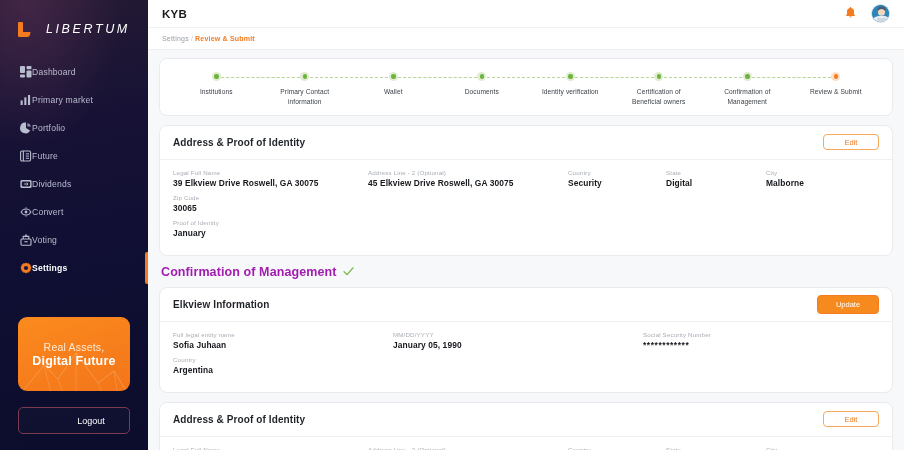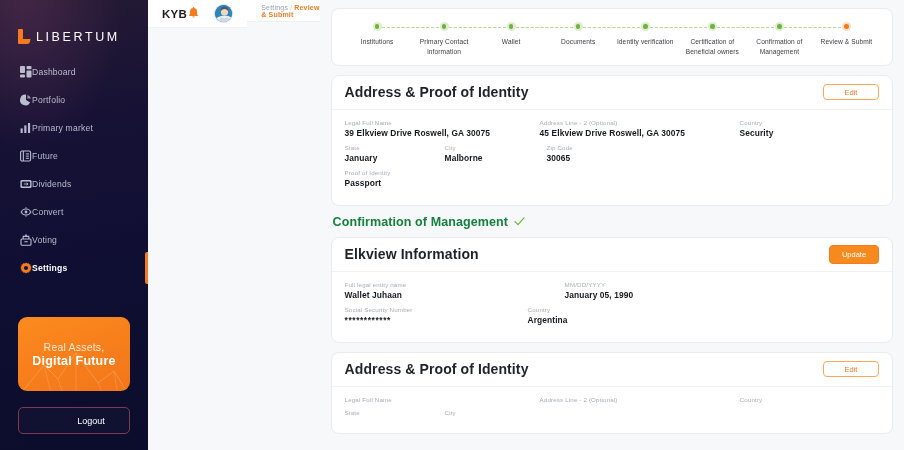--- a/index.html
+++ b/index.html
@@ -15,22 +15,22 @@
   #sidebar {
     width: 148px; height: 450px; flex: 0 0 148px;
     position: relative;
     background:
       radial-gradient(120% 60% at 18% 0%, rgba(92,48,86,0.55) 0%, rgba(40,26,62,0.0) 55%),
       linear-gradient(170deg, #241a33 0%, #171235 28%, #0f0f33 60%, #0c0c2c 100%);
     color: #cfd2e0;
     display: flex; flex-direction: column;
   }
   .brand {
-    display: flex; align-items: flex-end; gap: 6px;
-    padding: 14px 0 0 18px; height: 44px;
+    display: flex; align-items: center; gap: 16px;
+    padding: 14px 0 0 18px; height: 44px; font-style: italic;
   }
   .brand-mark {
     width: 12px; height: 15px; position: relative; display: inline-block;
   }
   .brand-mark::before {
     content: ""; position: absolute; left: 0; top: 0;
     width: 5px; height: 15px; background: #f47b20; border-radius: 1px;
   }
   .brand-mark::after {
     content: ""; position: absolute; left: 4px; bottom: 0;
@@ -75,21 +75,21 @@
 
   .logout-wrap { padding: 16px 18px 16px 18px; }
   .logout {
     height: 27px; border: 1px solid #7a3b4f; border-radius: 5px;
     background: rgba(255,255,255,0.02);
     display: flex; align-items: center; justify-content: center;
     color: #ffffff; font-size: 9px; cursor: pointer; padding-left: 34px;
   }
 
   
-  #main { flex: 1 1 auto; height: 450px; background: #f7f8f9; position: relative; display: flex; flex-direction: row; }
+  #main { flex: 1 1 auto; height: 450px; background: #f7f8f9; position: relative; display: flex; flex-direction: column; }
 
   .topbar {
     height: 28px; background: #ffffff; display: flex; align-items: center;
     padding: 0 14px 0 14px; border-bottom: 1px solid #f1f2f4; flex: 0 0 28px;
   }
   .topbar-title { font-size: 11.5px; font-weight: 700; color: #1b1b1f; letter-spacing: .3px; }
   .topbar-right { margin-left: auto; display: flex; align-items: center; gap: 14px; }
   .bell { width: 13px; height: 14px; cursor: pointer; }
   .avatar {
     width: 19px; height: 19px; border-radius: 50%; overflow: hidden; cursor: pointer;
@@ -128,27 +128,27 @@
     margin-top: 5px; font-size: 6.6px; color: #3d4248; text-align: center;
     line-height: 1.5; letter-spacing: .1px; max-width: 74px;
   }
 
   
   .panel { margin-bottom: 9px; }
   .panel-head {
     height: 34px; display: flex; align-items: center; padding: 0 13px;
     border-bottom: 1px solid #eef0f2;
   }
-  .panel-title { font-size: 14px; font-weight: 700; color: #1f2328; letter-spacing: .1px; }
+  .panel-title { font-size: 10px; font-weight: 700; color: #1f2328; letter-spacing: .1px; }
   .btn {
     margin-left: auto; font-size: 7.5px; border-radius: 4px; cursor: pointer;
     display: flex; align-items: center; justify-content: center;
   }
   .btn-edit { width: 56px; height: 16px; border: 1px solid #f7a85c; color: #f47b20; background: #fff; }
-  .btn-update { width: 50px; height: 19px; border: 1px solid #f47b20; color: #ffffff; background: #f78a1e; font-weight: 400; }
+  .btn-update { width: 62px; height: 19px; border: 1px solid #f47b20; color: #ffffff; background: #f78a1e; font-weight: 400; }
 
   .panel-body { padding: 9px 13px 11px 13px; display: flex; flex-wrap: wrap; }
   .field { display: flex; flex-direction: column; gap: 2px; margin-bottom: 6px; }
   .field .lbl { font-size: 6.2px; color: #a8adb4; letter-spacing: .15px; }
   .field .val { font-size: 8.4px; color: #15181c; font-weight: 700; letter-spacing: .1px; }
   .field.mask .val { letter-spacing: 0.6px; }
 
   
   .w-addr1 { width: 195px; }
   .w-addr2 { width: 200px; }
@@ -159,21 +159,21 @@
   .w-full { width: 100%; }
 
   
   .w-p1 { width: 220px; }
   .w-p2 { width: 250px; }
   .w-p3 { width: 183px; }
   .w-p4 { width: 80px; }
 
   .section-title {
     display: flex; align-items: center; gap: 6px;
-    font-size: 12.5px; color: #15803d; font-weight: 700;
+    font-size: 12.5px; color: #a21caf; font-weight: 700;
     margin: 2px 0 8px 2px; letter-spacing: .1px;
   }
   .check { width: 11px; height: 11px; }
 </style>
 </head>
 <body>
 
 <div id="app">
 
   <aside id="sidebar">
@@ -193,36 +193,36 @@
               <rect x="6.5" y="4.4" width="5" height="7.2" rx="1" fill="#b9bdd0"></rect>
               <rect x="0" y="8.4" width="5" height="3.2" rx="1" fill="#b9bdd0"></rect>
             </svg>
         </span>
         <span>Dashboard</span>
       </div>
 
       <div class="nav-item">
         <span class="ico">
           <svg width="12" height="12" viewBox="0 0 12 12">
-              <path d="M6 6 L6 0.6 A5.4 5.4 0 1 0 10.2 8.6 Z" fill="#b9bdd0"></path>
-              <path d="M7.4 0.9 A5.2 5.2 0 0 1 11 4.6 L7.4 4.6 Z" fill="#b9bdd0" opacity="0.75"></path>
-            </svg>
-        </span>
-        <span>Portfolio</span>
-      </div>
-
-      <div class="nav-item">
-        <span class="ico">
-          <svg width="12" height="12" viewBox="0 0 12 12">
               <rect x="0.6" y="6.4" width="2.1" height="4.6" fill="#b9bdd0"></rect>
               <rect x="4.3" y="3.4" width="2.1" height="7.6" fill="#b9bdd0"></rect>
               <rect x="8" y="1" width="2.1" height="10" fill="#b9bdd0"></rect>
             </svg>
         </span>
         <span>Primary market</span>
+      </div>
+
+      <div class="nav-item">
+        <span class="ico">
+          <svg width="12" height="12" viewBox="0 0 12 12">
+              <path d="M6 6 L6 0.6 A5.4 5.4 0 1 0 10.2 8.6 Z" fill="#b9bdd0"></path>
+              <path d="M7.4 0.9 A5.2 5.2 0 0 1 11 4.6 L7.4 4.6 Z" fill="#b9bdd0" opacity="0.75"></path>
+            </svg>
+        </span>
+        <span>Portfolio</span>
       </div>
 
       <div class="nav-item">
         <span class="ico">
           <svg width="12" height="12" viewBox="0 0 12 12">
               <rect x="0.6" y="1" width="10" height="10" rx="1.4" fill="none" stroke="#b9bdd0" stroke-width="1.1"></rect>
               <rect x="2.8" y="1" width="1.1" height="10" fill="#b9bdd0"></rect>
               <rect x="5.8" y="3.4" width="3.2" height="1" fill="#b9bdd0"></rect>
               <rect x="5.8" y="5.6" width="3.2" height="1" fill="#b9bdd0"></rect>
               <rect x="5.8" y="7.8" width="3.2" height="1" fill="#b9bdd0"></rect>
@@ -431,33 +431,33 @@
           <div class="field w-addr2">
             <span class="lbl">Address Line - 2 (Optional)</span>
             <span class="val">45 Elkview Drive Roswell, GA 30075</span>
           </div>
           <div class="field w-country">
             <span class="lbl">Country</span>
             <span class="val">Security</span>
           </div>
           <div class="field w-state">
             <span class="lbl">State</span>
-            <span class="val">January</span>
+            <span class="val">Digital</span>
           </div>
           <div class="field w-city">
             <span class="lbl">City</span>
             <span class="val">Malborne</span>
           </div>
           <div class="field w-zip">
             <span class="lbl">Zip Code</span>
             <span class="val">30065</span>
           </div>
           <div class="field w-full">
             <span class="lbl">Proof of Identity</span>
-            <span class="val">Passport</span>
+            <span class="val">January</span>
           </div>
         </div>
       </section>
 
       <div class="section-title">
         <span>Confirmation of Management</span>
         <span class="check">
           <svg width="11" height="11" viewBox="0 0 11 11">
               <path d="M1 5.6 L4 8.6 L10 1.8" fill="none" stroke="#6db33f" stroke-width="1.2" stroke-linecap="round" stroke-linejoin="round"></path>
             </svg>
@@ -465,21 +465,21 @@
       </div>
 
       <section class="card panel">
         <div class="panel-head">
           <div class="panel-title">Elkview Information</div>
           <div class="btn btn-update">Update</div>
         </div>
         <div class="panel-body">
           <div class="field w-p1">
             <span class="lbl">Full legal entity name</span>
-            <span class="val">Wallet Juhaan</span>
+            <span class="val">Sofia Juhaan</span>
           </div>
           <div class="field w-p2">
             <span class="lbl">MM/DD/YYYY</span>
             <span class="val">January 05, 1990</span>
           </div>
           <div class="field w-p3 mask">
             <span class="lbl">Social Security Number</span>
             <span class="val">************</span>
           </div>
           <div class="field w-p4">

